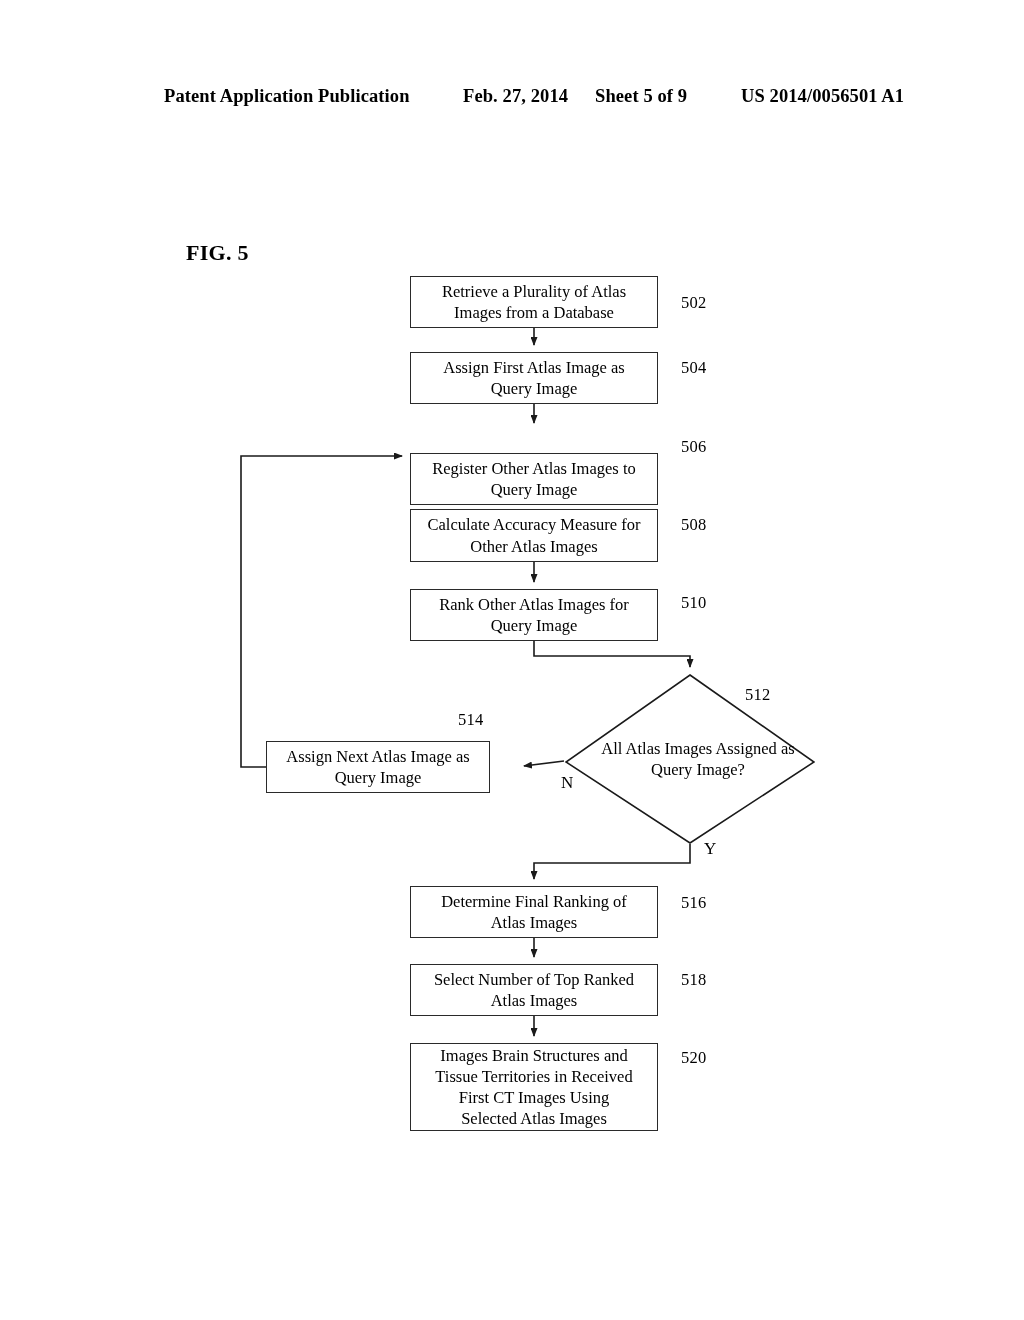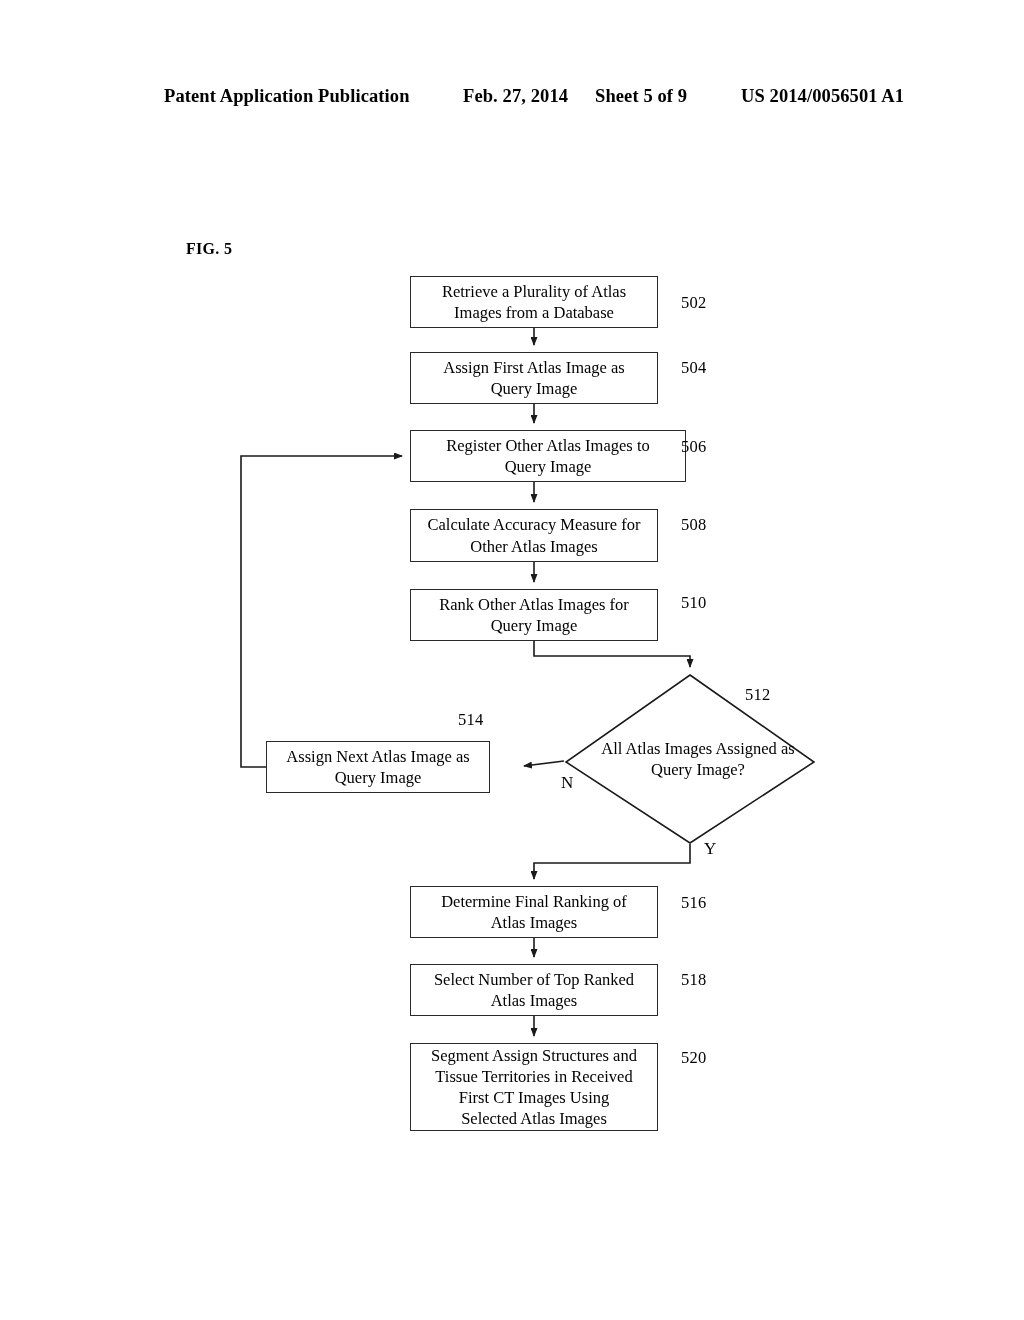--- a/index.html
+++ b/index.html
@@ -50,21 +50,21 @@
     left: 708px;
     white-space: nowrap;
   }
 
   
   #fig-label {
     position: absolute;
     left: 186px;
     top: 240px;
     font-weight: bold;
-    font-size: 16px;
+    font-size: 22px;
     letter-spacing: 0.3px;
   }
 
   
   #flowchart {
     position: absolute;
     left: 0;
     top: 0;
     width: 1024px;
     height: 1320px;
@@ -92,21 +92,21 @@
     padding: 14px 6px;
     z-index: 2;
   }
   .node span {
     display: block;
   }
 
   
   #node-502 { left: 410px; top: 276px;  width: 248px; height: 52px; }
   #node-504 { left: 410px; top: 352px;  width: 248px; height: 52px; }
-  #node-506 { left: 410px; top: 430px;  width: 276px; height: 52px; }
+  #node-506 { left: 410px; top: 453px;  width: 248px; height: 52px; }
   #node-508 { left: 410px; top: 509px;  width: 248px; height: 53px; }
   #node-510 { left: 410px; top: 589px;  width: 248px; height: 52px; }
   #node-514 { left: 266px; top: 741px;  width: 224px; height: 52px; }
   #node-516 { left: 410px; top: 886px;  width: 248px; height: 52px; align-items: center; }
   #node-518 { left: 410px; top: 964px;  width: 248px; height: 52px; }
   #node-520 { left: 410px; top: 1043px; width: 248px; height: 88px; }
 
   
   #node-512 {
     position: absolute;
@@ -286,21 +286,21 @@
   <div class="node" id="node-518">
     <span>
       <span>Select Number of Top Ranked</span>
       <span>Atlas Images</span>
     </span>
   </div>
   <div class="ref" id="ref-518">518</div>
 
   <div class="node" id="node-520">
     <span>
-      <span>Segment Assign Structures and</span>
+      <span>Images Brain Structures and</span>
       <span>Tissue Territories in Received</span>
       <span>First CT Images Using</span>
       <span>Selected Atlas Images</span>
     </span>
   </div>
   <div class="ref" id="ref-520">520</div>
 
 </div>
 
 </body></html>

